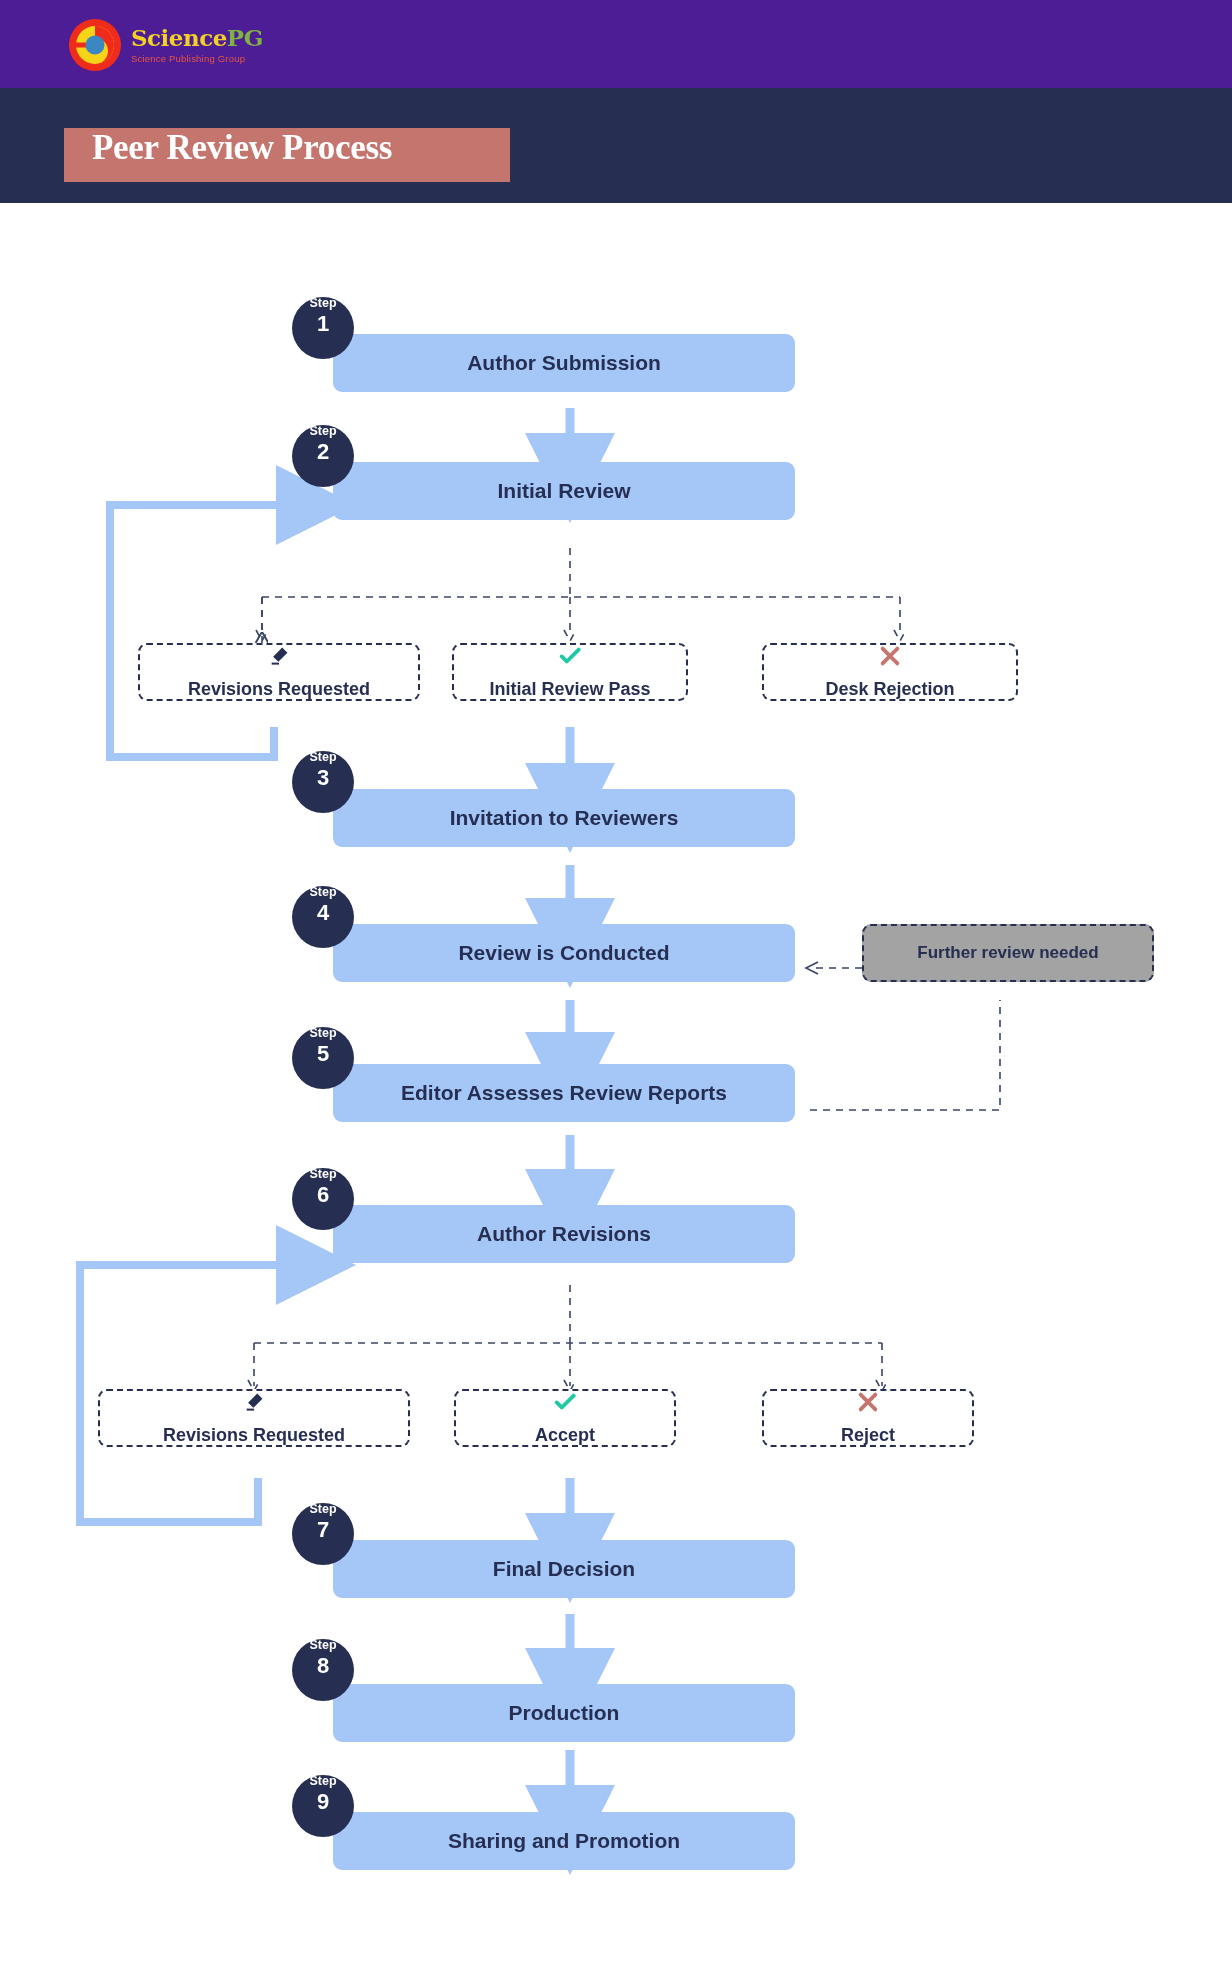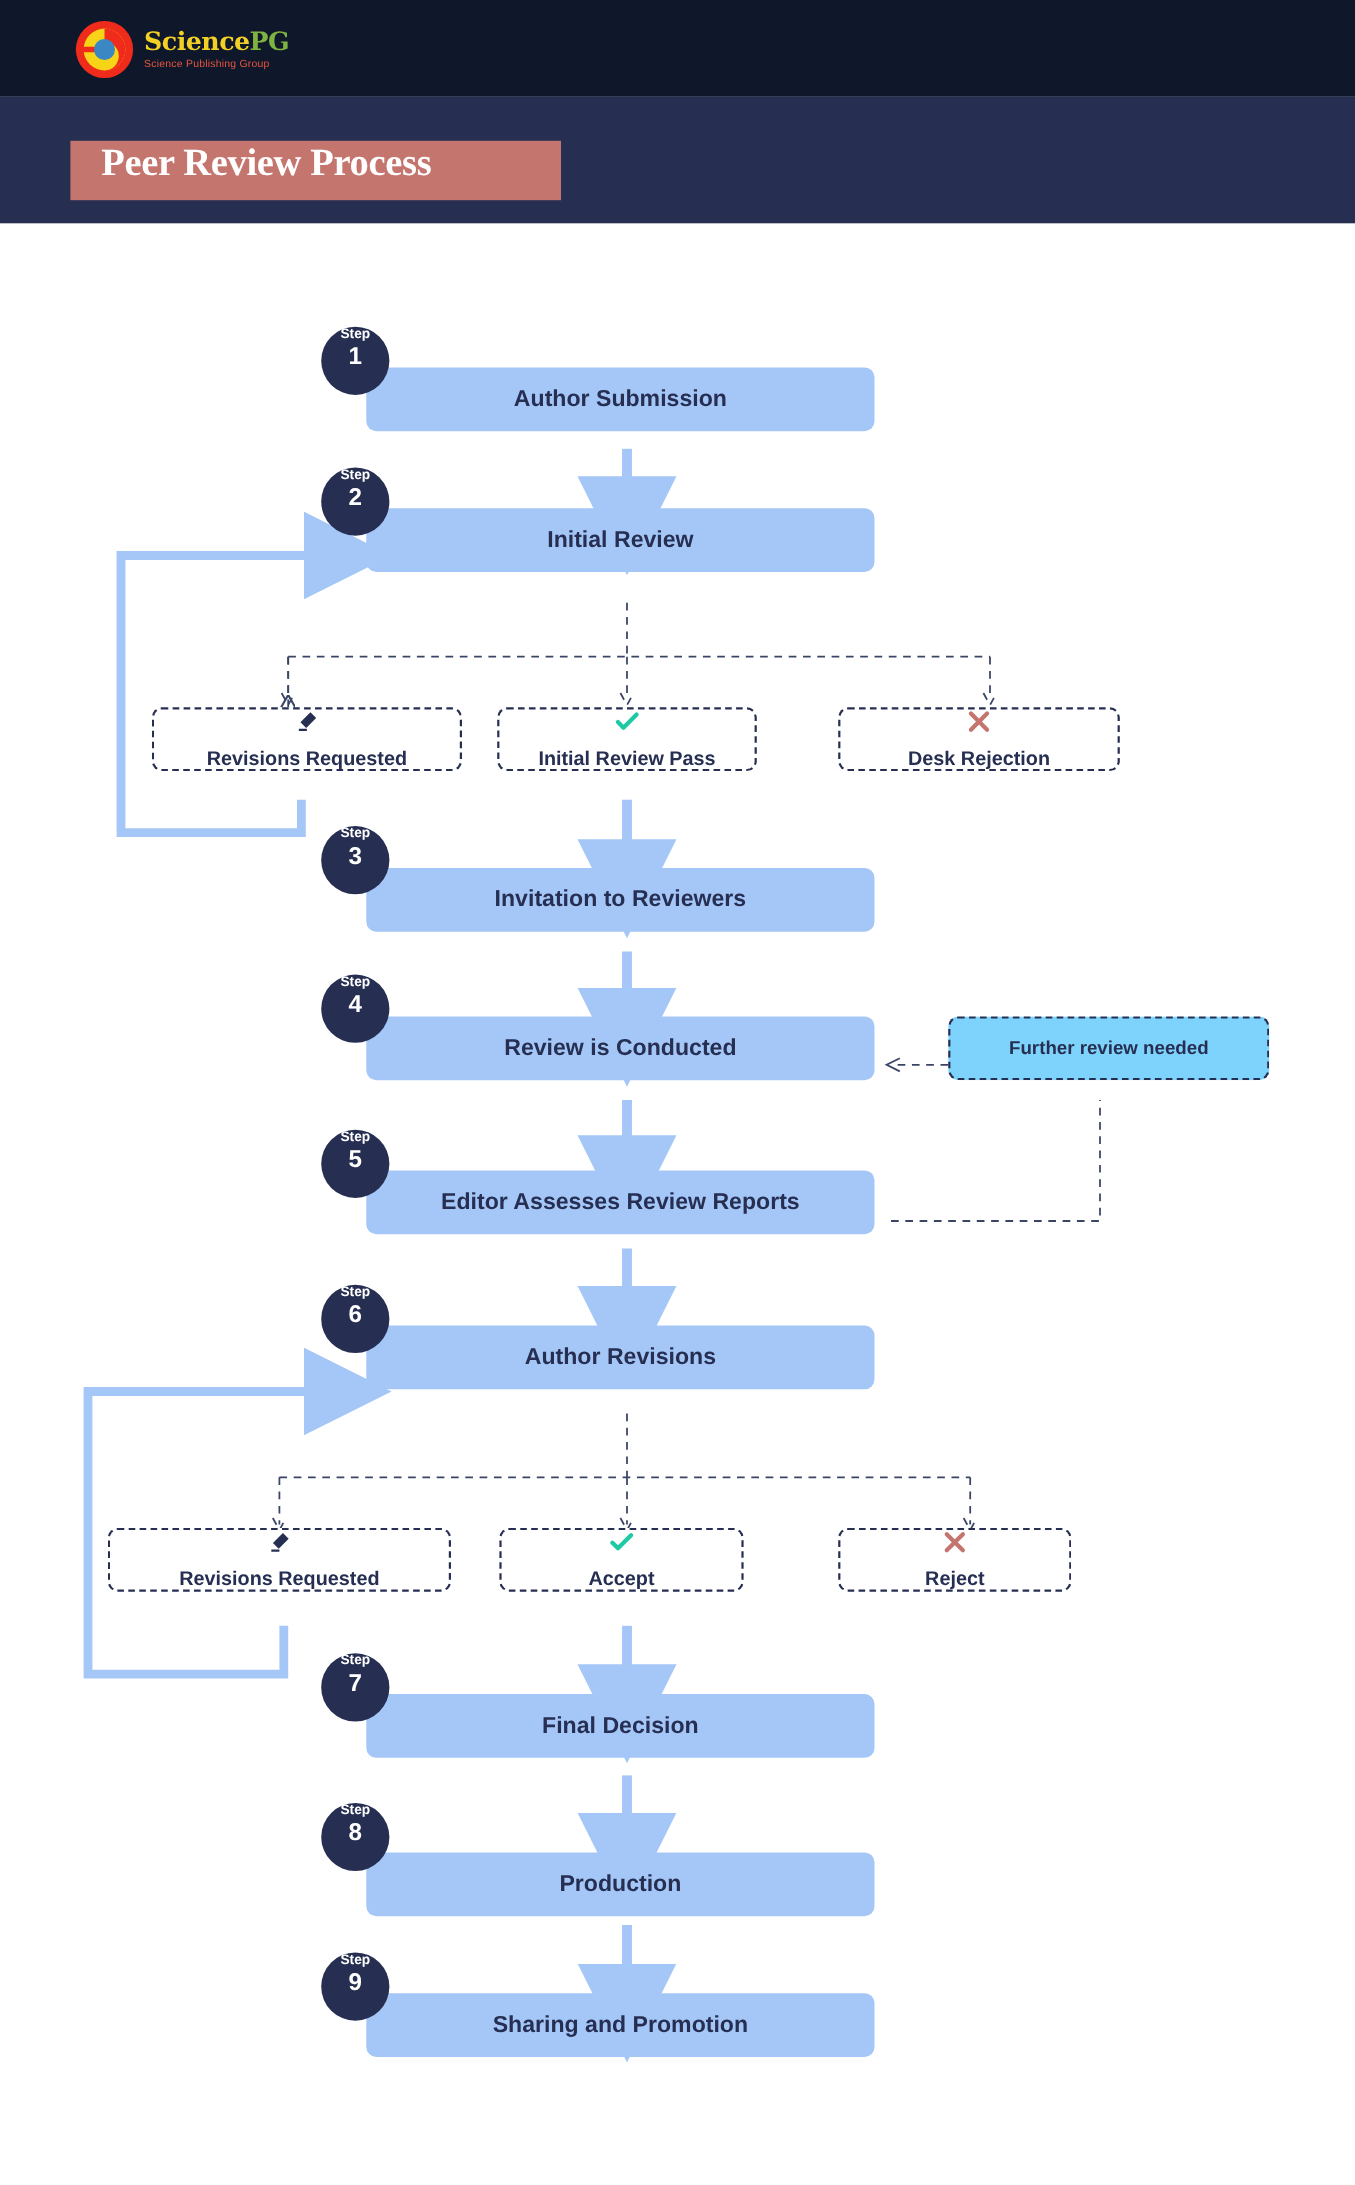--- a/index.html
+++ b/index.html
@@ -15,21 +15,21 @@
     width: 1232px;
     height: 1986px;
     background: #ffffff;
   }
 
   
   .logo-bar {
     position: absolute;
     left: 0; top: 0;
     width: 1232px; height: 88px;
-    background: #0f172a;
+    background: #4c1d95;
   }
   .logo-wrap {
     position: absolute;
     left: 68px; top: 18px;
     display: flex;
     align-items: center;
     gap: 9px;
   }
   .logo-mark {
     width: 54px; height: 54px;
@@ -119,21 +119,21 @@
     font-size: 18px;
     font-weight: bold;
     padding: 0 16px;
     flex-direction: column;
   }
   .note-box {
     position: absolute;
     height: 58px;
     border: 2.5px dashed #262f52;
     border-radius: 9px;
-    background: #7dd3fc;
+    background: #a3a3a3;
     display: flex;
     align-items: center;
     justify-content: center;
     color: #262f52;
     font-size: 17px;
     font-weight: bold;
     padding: 0 16px;
   }
   .ic { width: 22px; height: 22px; flex: none; }
 

